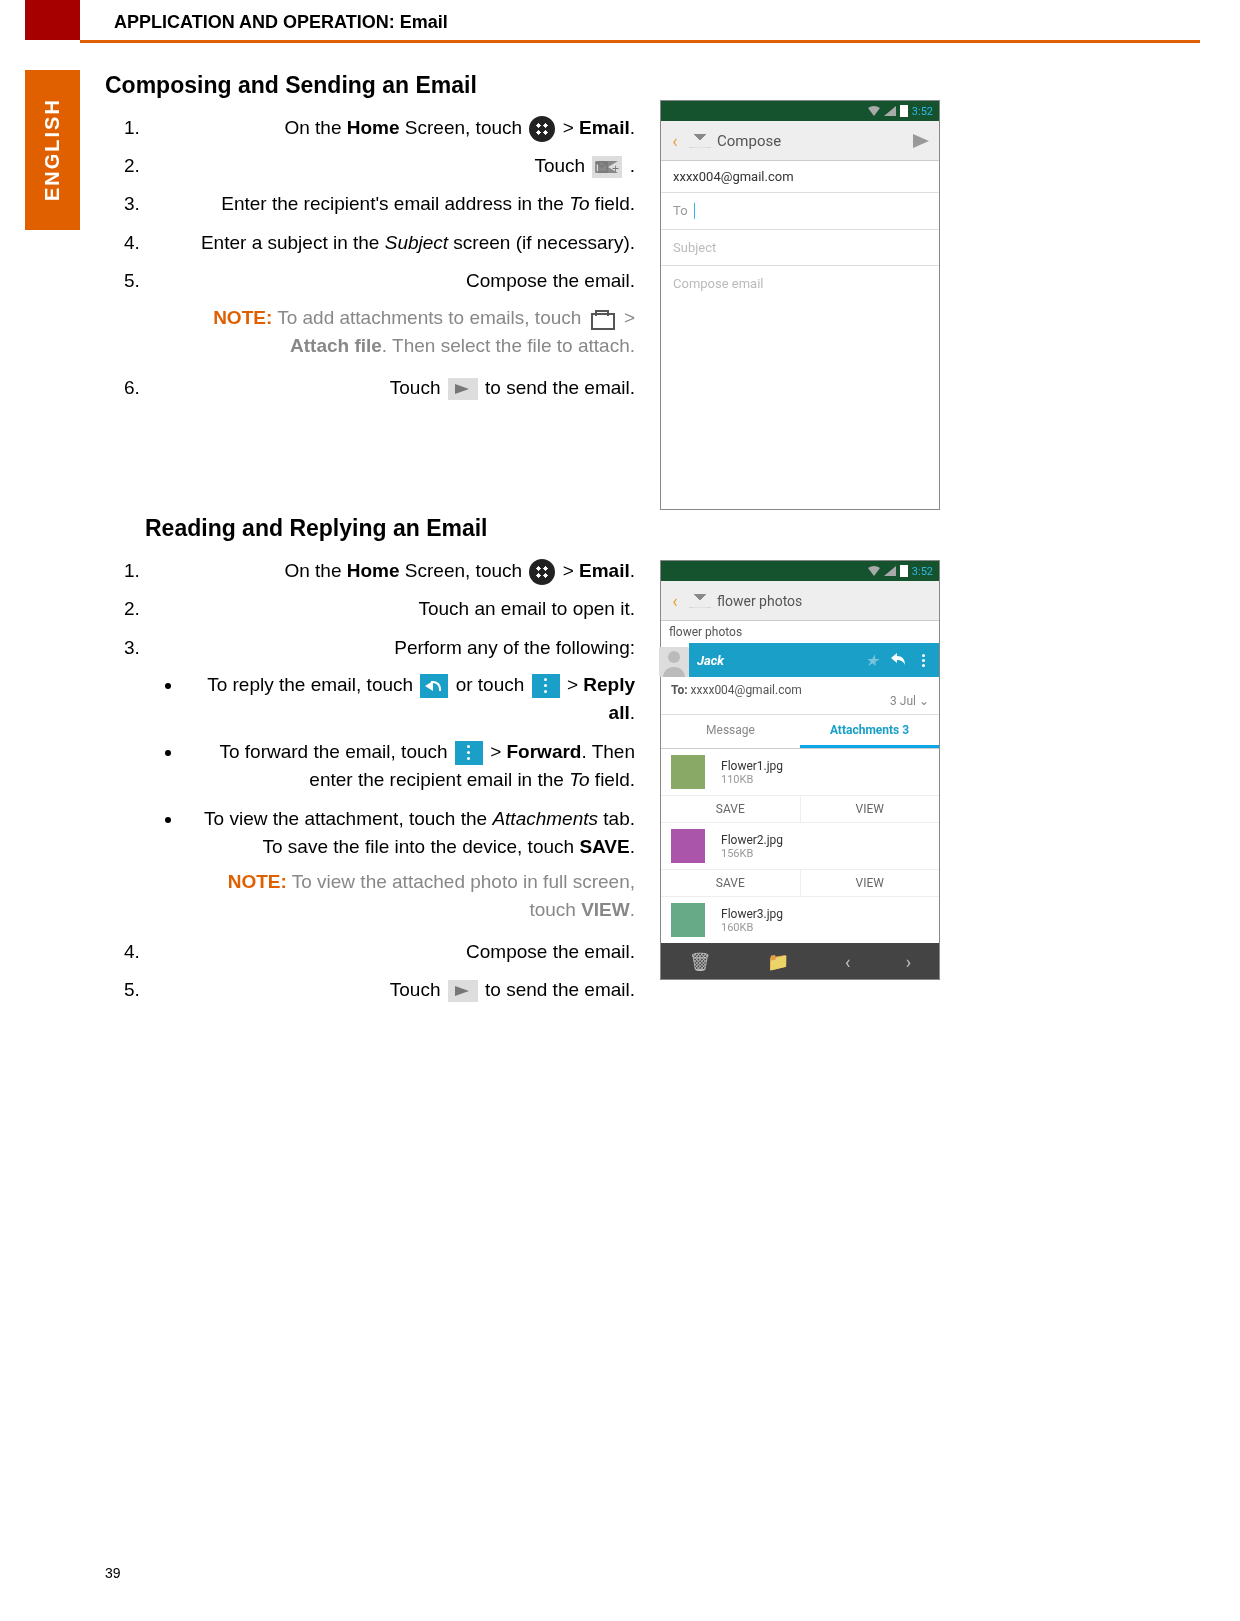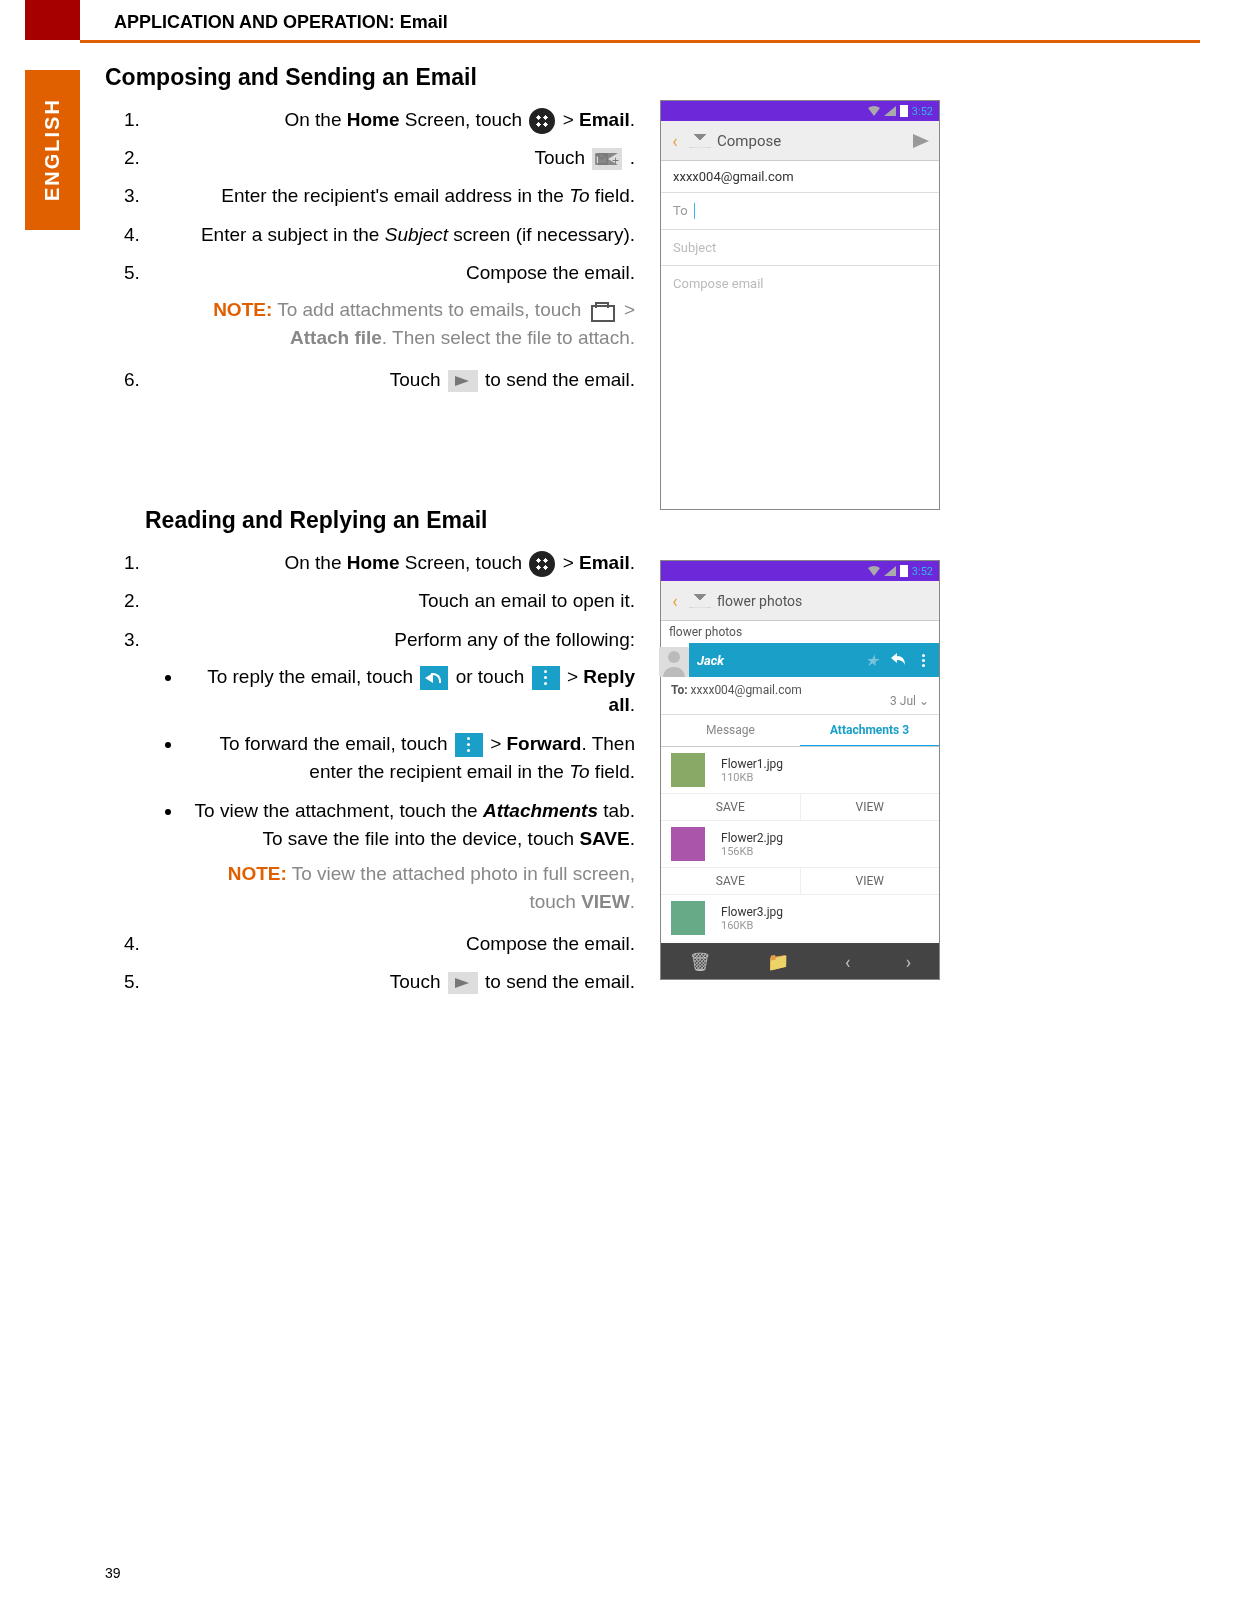--- a/index.html
+++ b/index.html
@@ -49,21 +49,21 @@
     font-size: 20px;
     display: flex;
     align-items: center;
     justify-content: center;
     letter-spacing: 2px;
     transform: rotate(180deg);
   }
   .content {
     position: absolute;
     left: 105px;
-    top: 48px;
+    top: 56px;
     width: 900px;
   }
   h2.section {
     font-size: 23px;
     font-weight: bold;
     margin: 16px 0 12px 0;
   }
   ol.steps {
     font-size: 19px;
     line-height: 1.8;
@@ -73,21 +73,21 @@
     text-align: right;
   }
   ol.steps > li { padding-left: 6px; margin-bottom: 4px;}
   ul.bullets {
     list-style: disc;
     padding-left: 32px;
     margin: 6px 0;
   }
   ul.bullets > li { margin-bottom: 10px; line-height:1.5;}
   .bold { font-weight: bold; }
-  .bolditalic { font-weight: bold; font-style: italic; }
+  .bolditalic { font-weight: normal; font-style: italic; }
   .italic { font-style: italic; }
   .note-label { color: #e06000; font-weight: bold; }
   .note-body { color: #888; }
   .note-block { margin: 6px 0 10px 18px; font-size:19px; line-height:1.5;}
   .note-indent { margin-left: 68px; display:block;}
 
   .inline-icon {
     display: inline-flex;
     vertical-align: middle;
     align-items: center;
@@ -163,21 +163,21 @@
     position: absolute;
     width: 280px;
     border: 1px solid #888;
     background: #fff;
     font-family: Roboto, Arial, sans-serif;
     font-size: 13px;
   }
   .phone1 { left: 660px; top: 100px; height: 410px;}
   .phone2 { left: 660px; top: 560px; height: 420px;}
   .status-bar {
-    background:#6d28d9;height:20px;color:#33b5e5;display:flex;
+    background:#14532d;height:20px;color:#33b5e5;display:flex;
     justify-content:flex-end;align-items:center;padding:0 6px;gap:4px;font-size:11px;
   }
   .status-bar .sig{width:0;height:0;border-bottom:10px solid #aaa;border-left:12px solid transparent;}
   .status-bar .wifi{width:12px;height:12px;}
   .status-bar .batt{width:8px;height:12px;background:#fff;}
   .ab-row{
     height:40px;display:flex;align-items:center;border-bottom:1px solid #ccc;
     background:#eee;
   }
   .ab-back{
@@ -214,21 +214,21 @@
   .avatar::after{content:"";position:absolute;left:4px;bottom:0;width:22px;height:10px;border-radius:10px 10px 0 0;background:#bbb;}
   .sender-name{font-weight:bold;flex:1;}
   .sender-star{color:#7ac3db;font-size:16px;}
   .sender-icon{width:22px;text-align:center;}
   .sender-overflow{width:14px;position:relative;}
   .sender-overflow::before{content:"";position:absolute;left:5px;top:-6px;width:3px;height:3px;background:#fff;border-radius:50%;box-shadow:0 5px 0 #fff,0 10px 0 #fff;}
   .to-line{padding:6px 10px;color:#555;font-size:12px;display:flex;justify-content:space-between;border-bottom:1px solid #ddd;}
   .to-line .date{color:#888;margin-top:11px;}
   .tabs{display:flex;border-bottom:1px solid #ccc;font-size:12px;}
   .tabs .tab{flex:1;text-align:center;padding:8px 0;color:#888;}
-  .tabs .tab.active{color:#1aa0c8;border-bottom:1px solid #0ea5e9;font-weight:bold;}
+  .tabs .tab.active{color:#1aa0c8;border-bottom:3px solid #0ea5e9;font-weight:bold;}
   .attach-list{}
   .attach-item{display:flex;flex-direction:column;border-bottom:1px solid #eee;}
   .attach-top{display:flex;align-items:center;gap:16px;padding:6px 10px;}
   .thumb{width:34px;height:34px;background:#8a6;}
   .thumb.t2{background:#a5a;}
   .thumb.t3{background:#6a8;}
   .att-info{display:flex;flex-direction:column;font-size:12px;}
   .att-name{color:#333;}
   .att-size{color:#999;font-size:11px;}
   .attach-btns{display:flex;border-top:1px solid #eee;}

